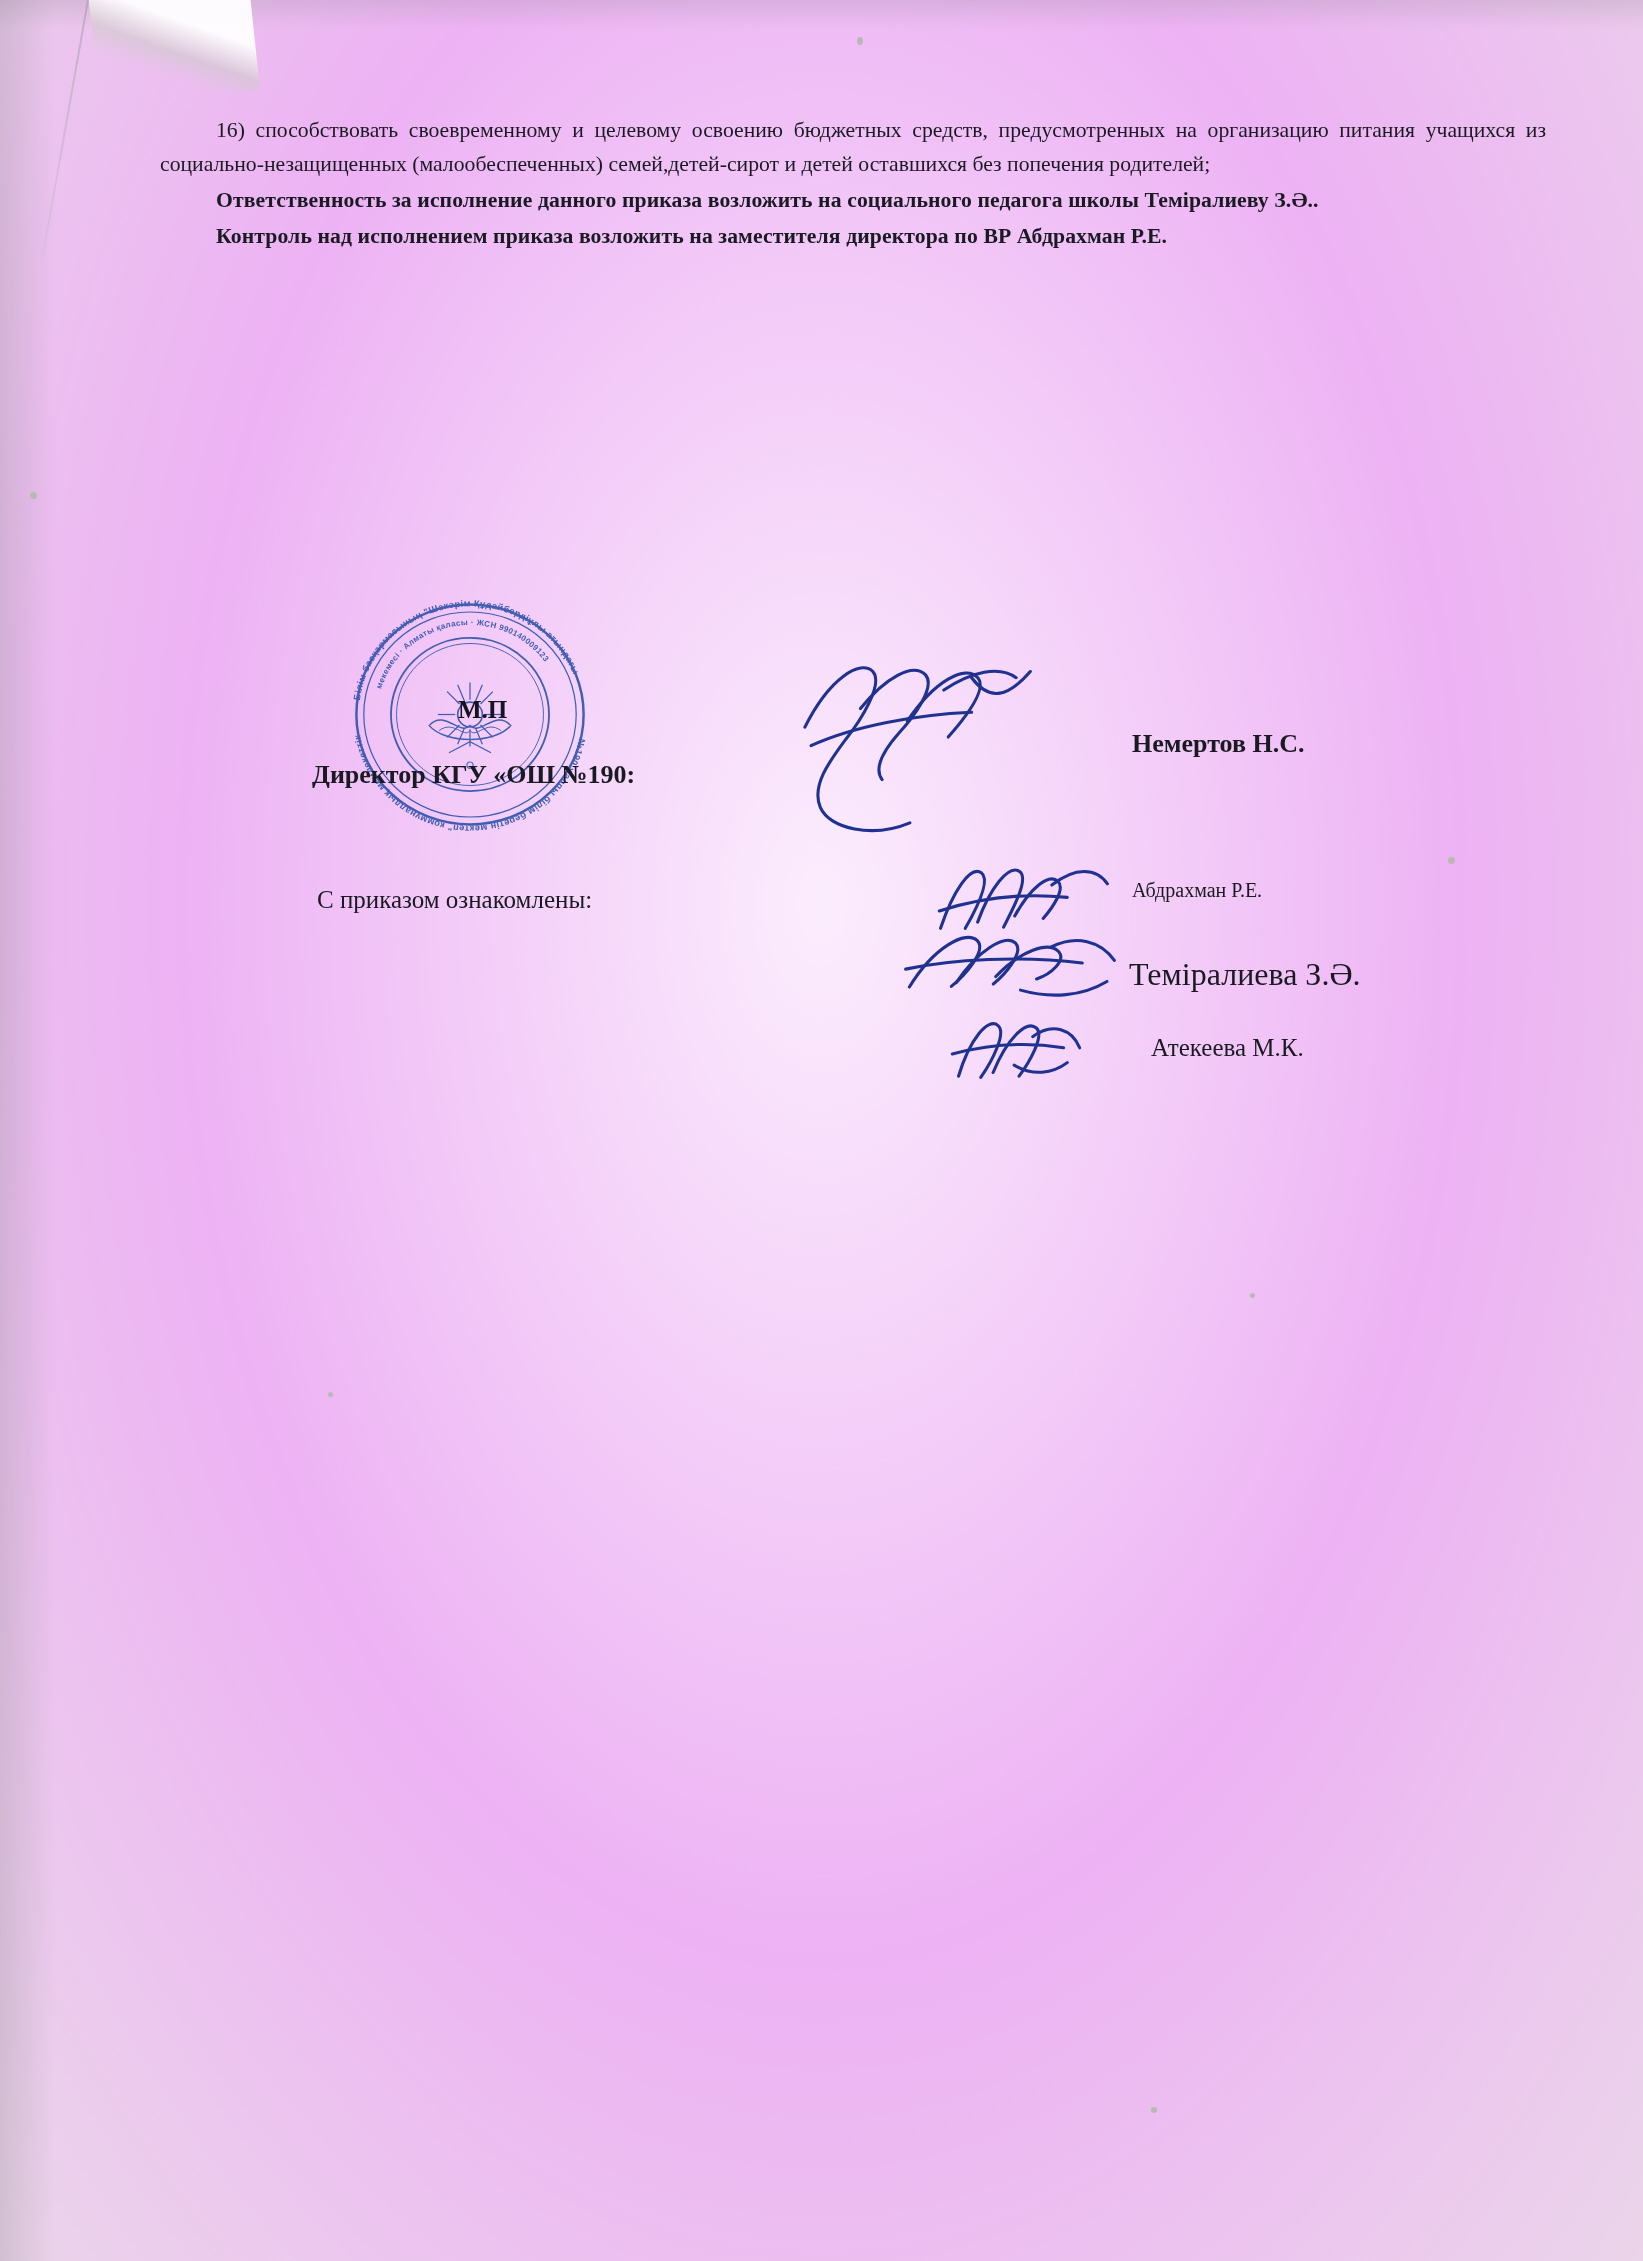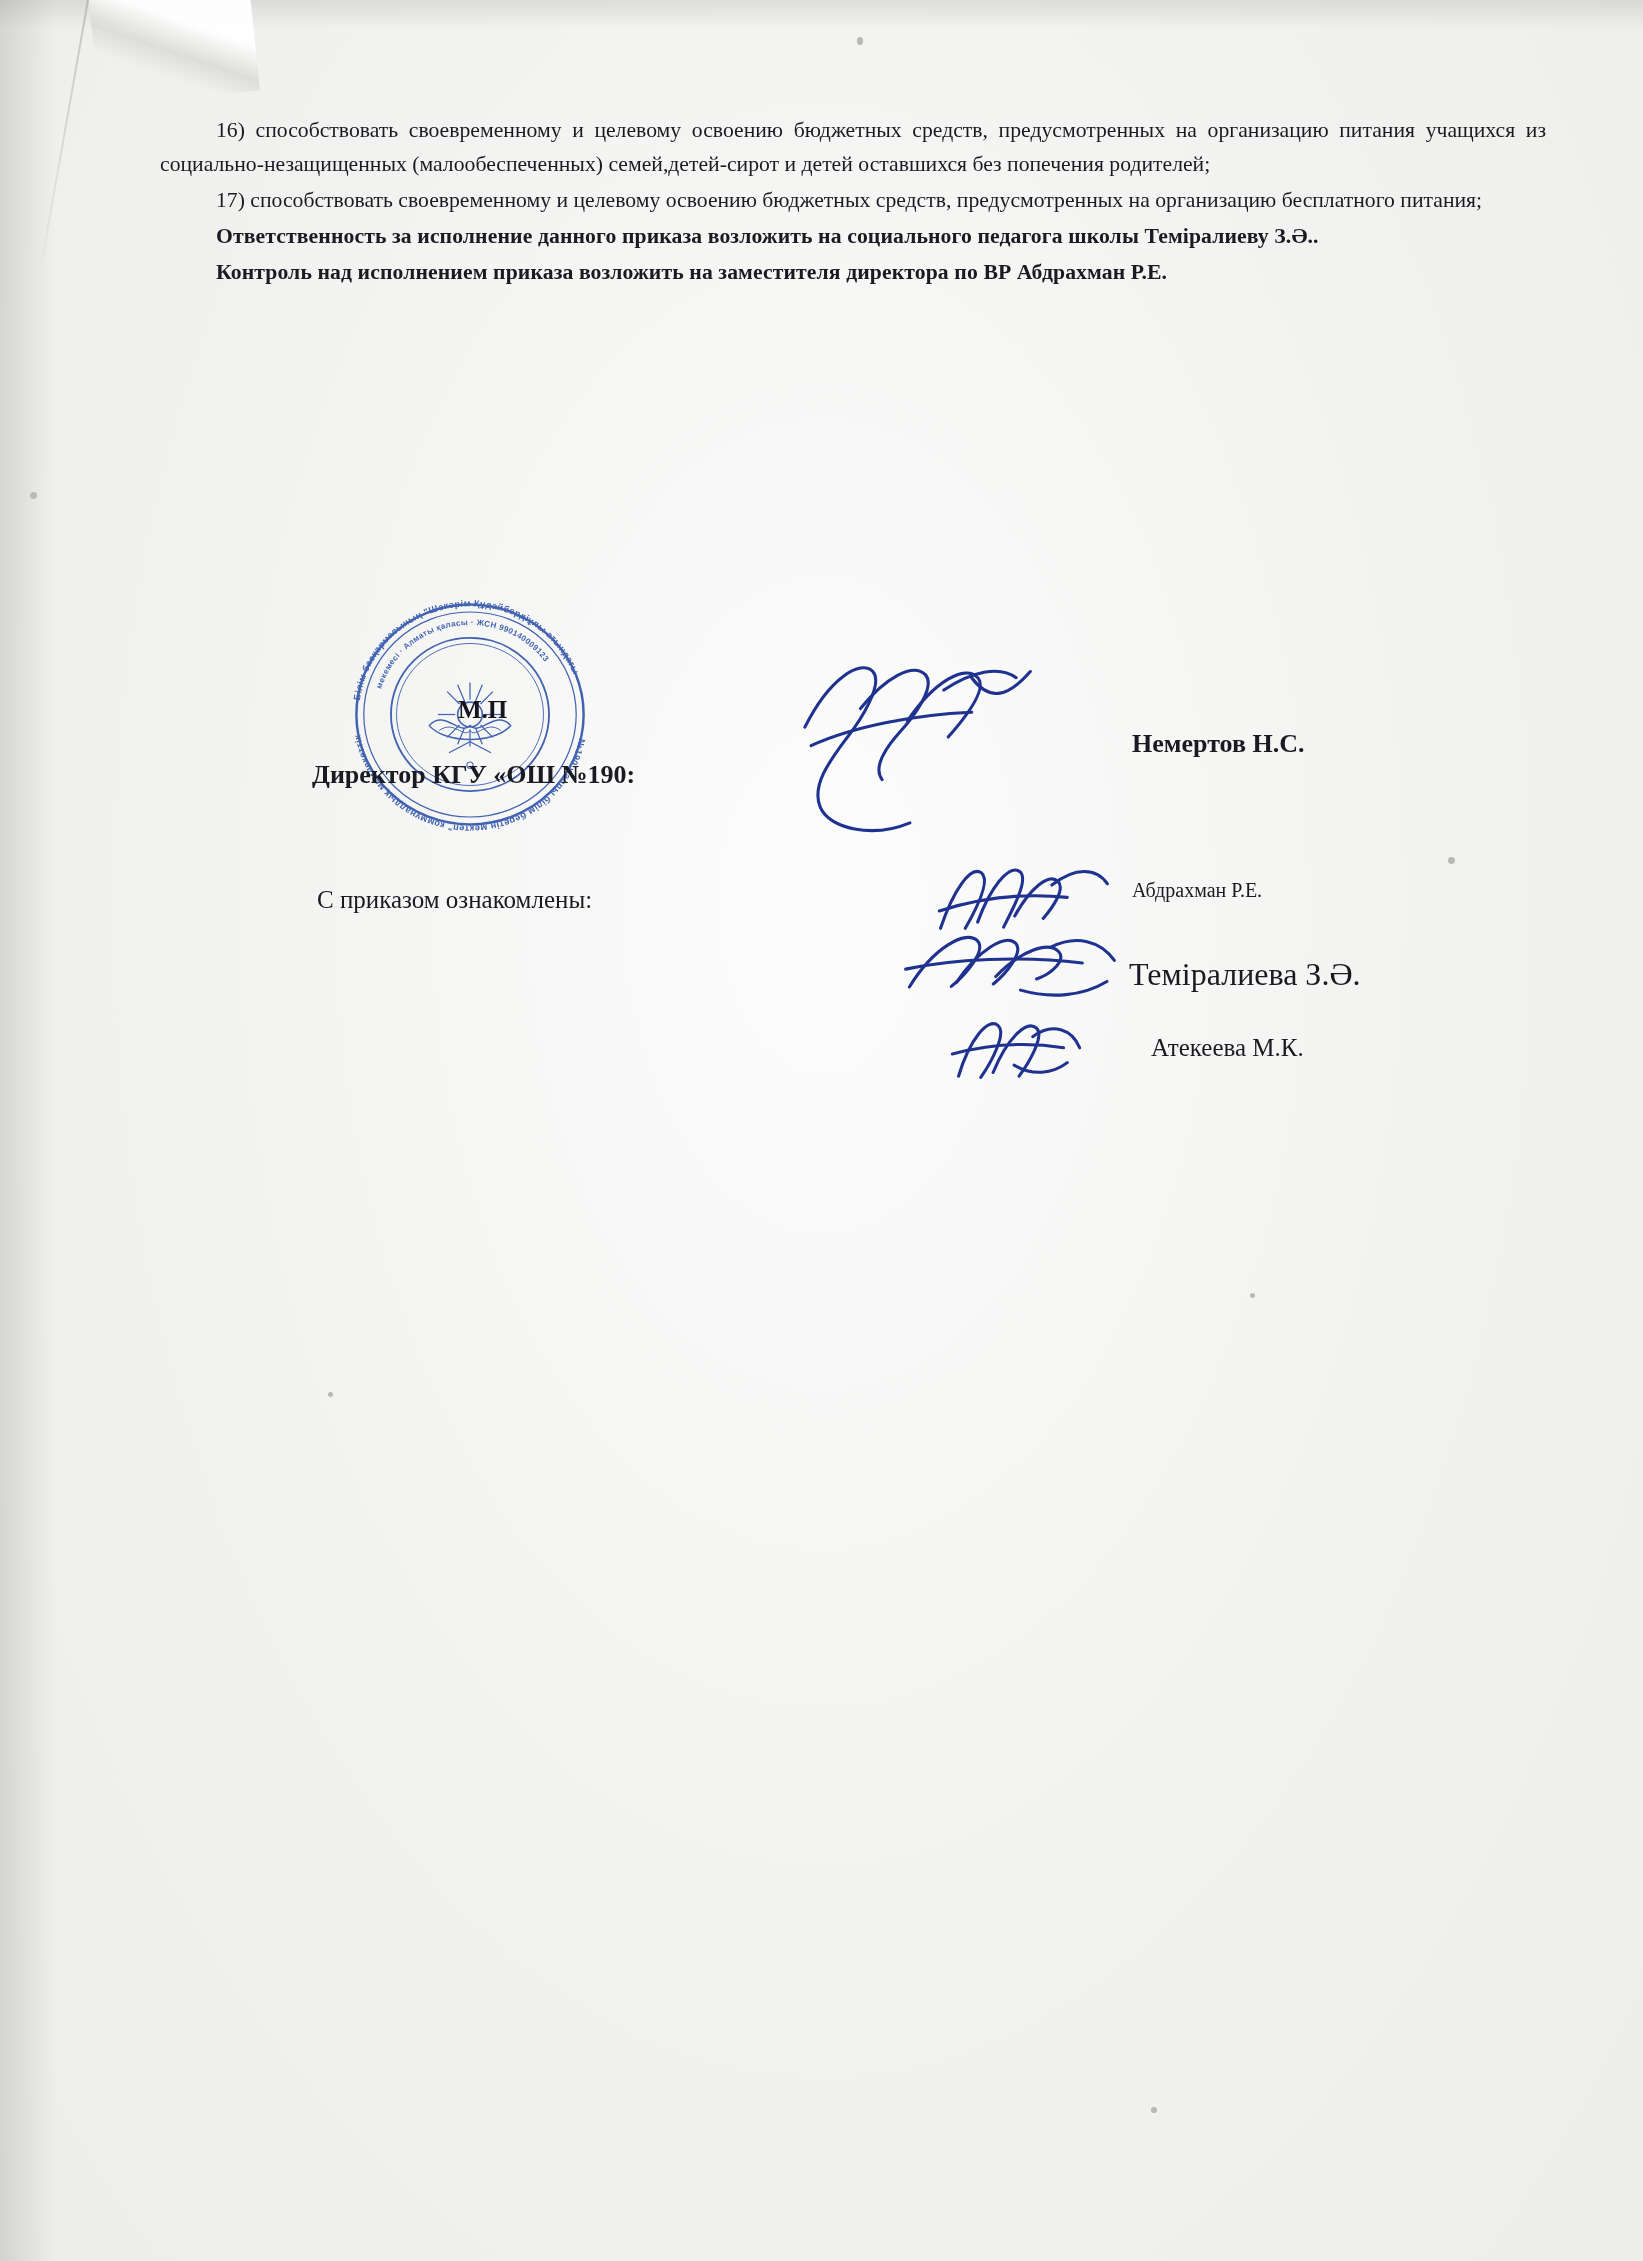--- a/index.html
+++ b/index.html
@@ -4,21 +4,21 @@
 <style>
   html, body {
     margin: 0;
     padding: 0;
     background: #fbfbfa;
   }
   .page {
     position: relative;
     width: 1644px;
     height: 2261px;
-    background: #e5e5e5;
+    background: #d946ef;
     overflow: hidden;
     font-family: "Liberation Serif", serif;
     color: #1a1a22;
   }
   
   .paper-tint {
     position: absolute;
     inset: 0;
     background:
       radial-gradient(ellipse at 50% 40%, rgba(255,255,255,0.9) 0%, rgba(250,250,247,0.6) 55%, rgba(238,238,233,0.85) 100%);
@@ -151,21 +151,20 @@
 
   <div class="speck" style="left:30px;top:492px;width:7.4px;height:7.4px;"></div>
   <div class="speck" style="left:1448px;top:857px;width:6.8px;height:6.8px;"></div>
   <div class="speck" style="left:857px;top:37px;width:5.6px;height:8px;"></div>
   <div class="speck" style="left:1250px;top:1293px;width:5px;height:5px;"></div>
   <div class="speck" style="left:1151px;top:2107px;width:5.6px;height:5.6px;"></div>
   <div class="speck" style="left:328px;top:1392px;width:5px;height:5px;"></div>
 
   <div class="body-text">
     <p class="para">16) способствовать своевременному и целевому освоению  бюджетных средств, предусмотренных на организацию питания учащихся из социально-незащищенных (малообеспеченных) семей,детей-сирот и детей оставшихся без попечения родителей;</p>
-    <p class="para">17) способствовать своевременному и целевому освоению бюджетных средств, предусмотренных на организацию бесплатного питания;</p>
     <p class="para p-bold">Ответственность за исполнение  данного приказа возложить на социального педагога школы Теміралиеву З.Ә..</p>
     <p class="para p-bold">Контроль над исполнением приказа возложить на заместителя директора по ВР Абдрахман Р.Е.</p>
   </div>
 
   <svg class="seal" viewBox="0 0 440 400" xmlns="http://www.w3.org/2000/svg">
     <defs>
       <path id="arcOuter" d="M 40,200 A 180,175 0 1 1 400,200"></path>
       <path id="arcOuterBottom" d="M 400,205 A 180,175 0 1 1 40,205"></path>
       <path id="arcInner" d="M 70,200 A 150,145 0 1 1 370,200"></path>
     </defs>

